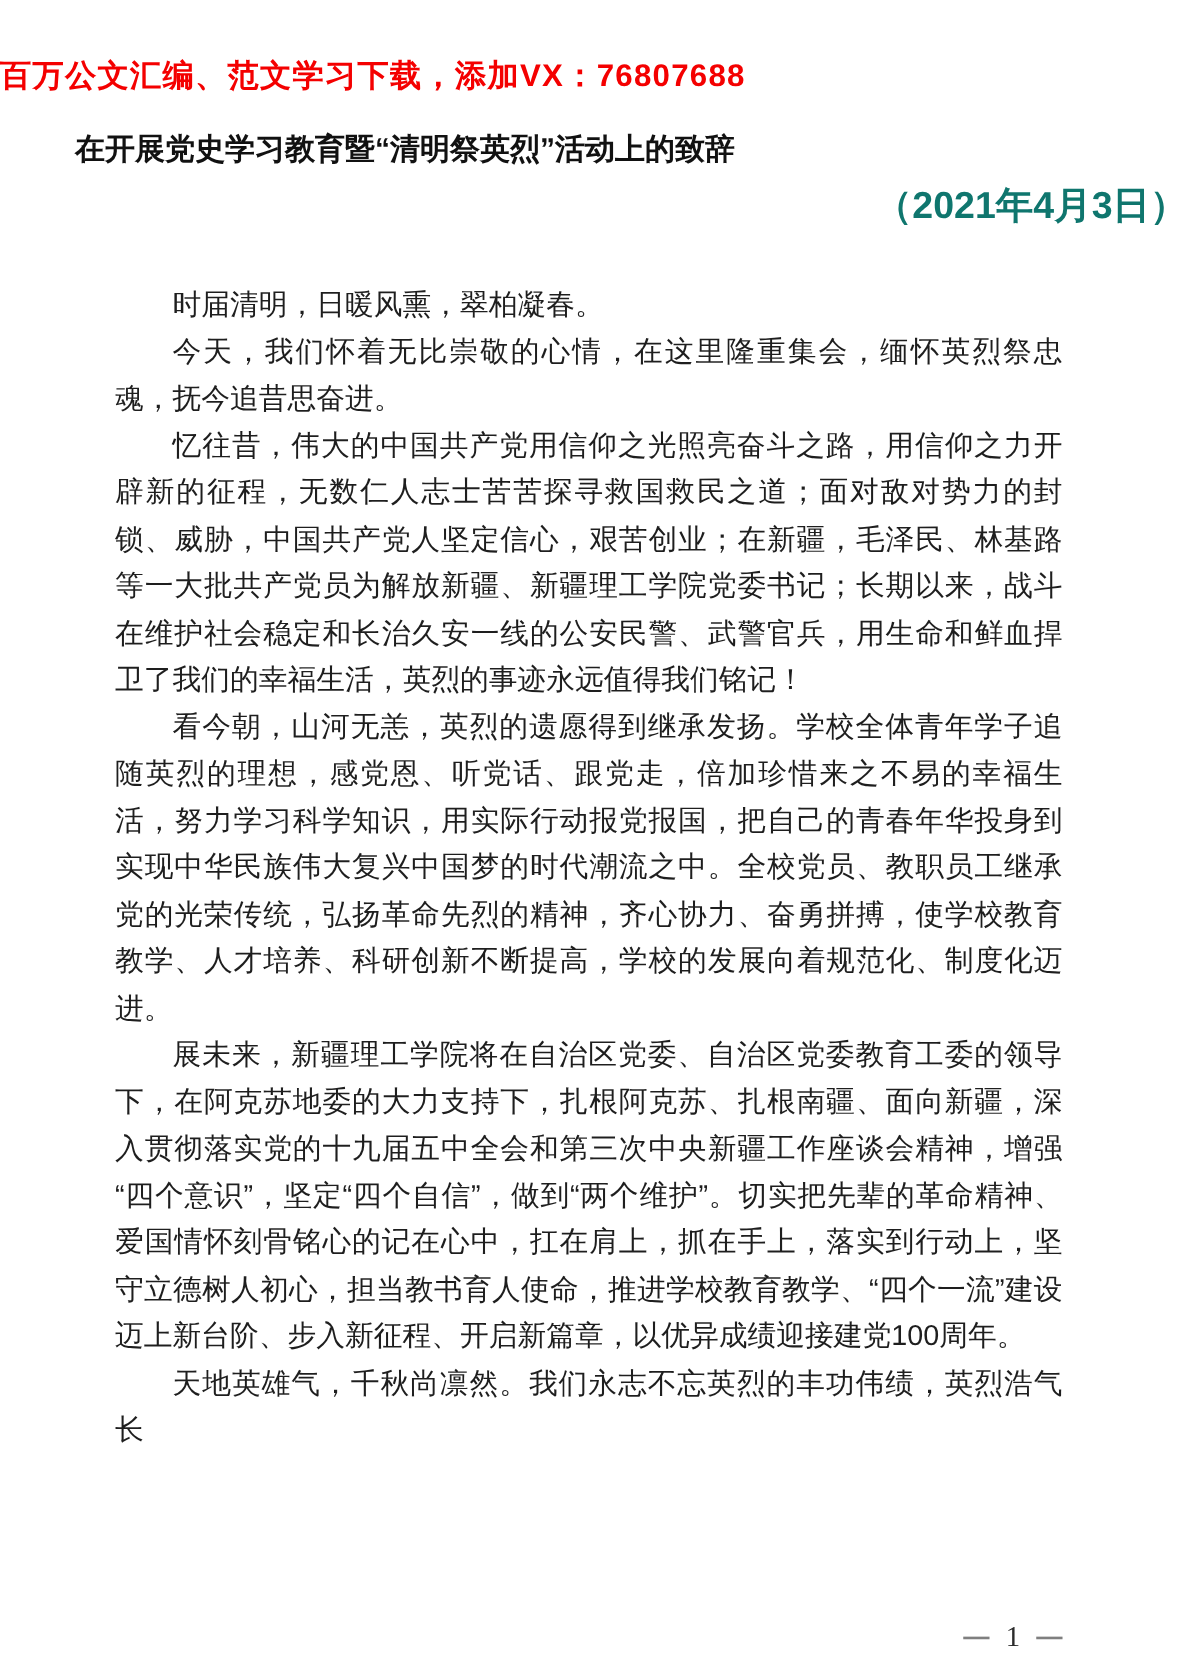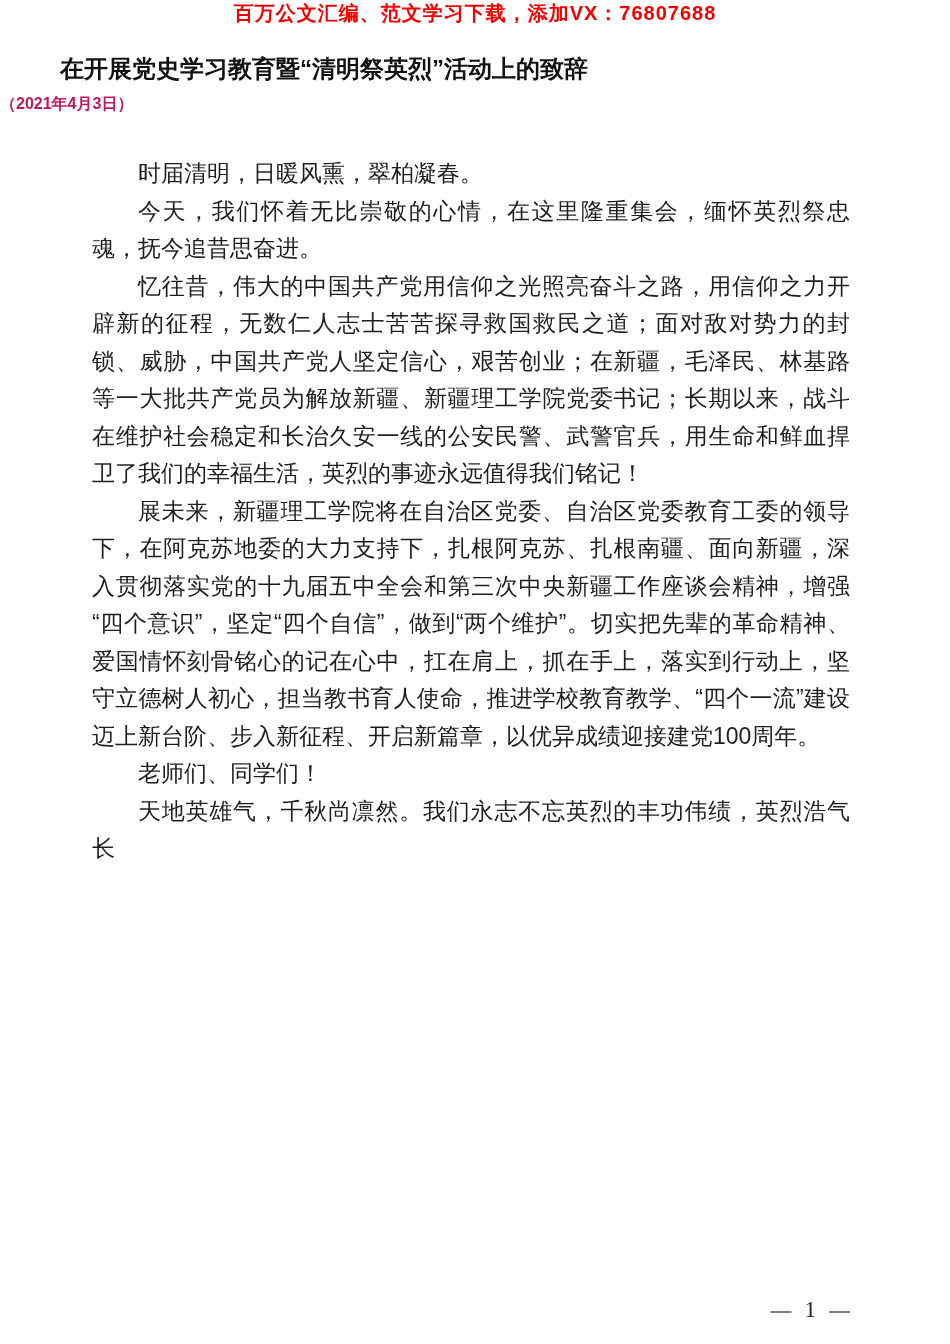--- a/index.html
+++ b/index.html
@@ -10,45 +10,45 @@
   .page {
     position: relative;
     width: 950px;
     height: 1344px;
     background: #ffffff;
     overflow: hidden;
     font-family: "Liberation Sans", "DejaVu Sans", sans-serif;
     color: #1e1e1e;
   }
   .notice {
-    text-align: center;
-    font-size: 20px;
+    padding-top: 44px;
+    font-size: 25px;
     font-weight: bold;
     color: #f40000;
     letter-spacing: 1px;
   }
   .title {
     margin: 26px 60px 0;
     font-size: 24px;
     font-weight: bold;
     color: #111111;
   }
   .subtitle {
     margin-top: 10px;
     text-align: center;
     font-size: 23px;
     font-weight: bold;
     color: #111111;
   }
   .dateline {
     margin-top: 9px;
-    text-align: left;
-    font-size: 16px;
+    text-align: right;
+    font-size: 30px;
     font-weight: bold;
-    color: #be185d;
+    color: #0f766e;
   }
   .doc-body {
     margin: 40px 100px 0 92px;
     font-size: 23px;
     line-height: 37.5px;
     text-align: justify;
     color: #1e1e1e;
   }
   .para {
     margin: 0;
@@ -87,22 +87,22 @@
 
   <h1 class="title">在开展党史学习教育暨“清明祭英烈”活动上的致辞</h1>
 
 
   <div class="dateline">（2021年4月3日）</div>
 
   <div class="doc-body">
     <p class="para">时届清明，日暖风熏，翠柏凝春。</p>
     <p class="para">今天，我们怀着无比崇敬的心情，在这里隆重集会，缅怀英烈祭忠魂，抚今追昔思奋进。</p>
     <p class="para">忆往昔，伟大的中国共产党用信仰之光照亮奋斗之路，用信仰之力开辟新的征程，无数仁人志士苦苦探寻救国救民之道；面对敌对势力的封锁、威胁，中国共产党人坚定信心，艰苦创业；在新疆，毛泽民、林基路等一大批共产党员为解放新疆、新疆理工学院党委书记；长期以来，战斗在维护社会稳定和长治久安一线的公安民警、武警官兵，用生命和鲜血捍卫了我们的幸福生活，英烈的事迹永远值得我们铭记！</p>
+    <p class="para">看今朝，山河无恙，英烈的遗愿得到继承发扬。学校全体青年学子追随英烈的理想，感党恩、听党话、跟党走，倍加珍惜来之不易的幸福生活，努力学习科学知识，用实际行动报党报国，把自己的青春年华投身到实现中华民族伟大复兴中国梦的时代潮流之中。全校党员、教职员工继承党的光荣传统，弘扬革命先烈的精神，齐心协力、奋勇拼搏，使学校教育教学、人才培养、科研创新不断提高，学校的发展向着规范化、制度化迈进。</p>
     <p class="para">展未来，新疆理工学院将在自治区党委、自治区党委教育工委的领导下，在阿克苏地委的大力支持下，扎根阿克苏、扎根南疆、面向新疆，深入贯彻落实党的十九届五中全会和第三次中央新疆工作座谈会精神，增强“四个意识”，坚定“四个自信”，做到“两个维护”。切实把先辈的革命精神、爱国情怀刻骨铭心的记在心中，扛在肩上，抓在手上，落实到行动上，坚守立德树人初心，担当教书育人使命，推进学校教育教学、“四个一流”建设迈上新台阶、步入新征程、开启新篇章，以优异成绩迎接建党100周年。</p>
-    <p class="para">老师们、同学们！</p>
     <p class="para">天地英雄气，千秋尚凛然。我们永志不忘英烈的丰功伟绩，英烈浩气长</p>
   </div>
 
   <div class="footer">
     <span class="dash">—</span>
     <span class="num">1</span>
     <span class="dash">—</span>
   </div>
 
 </div>

